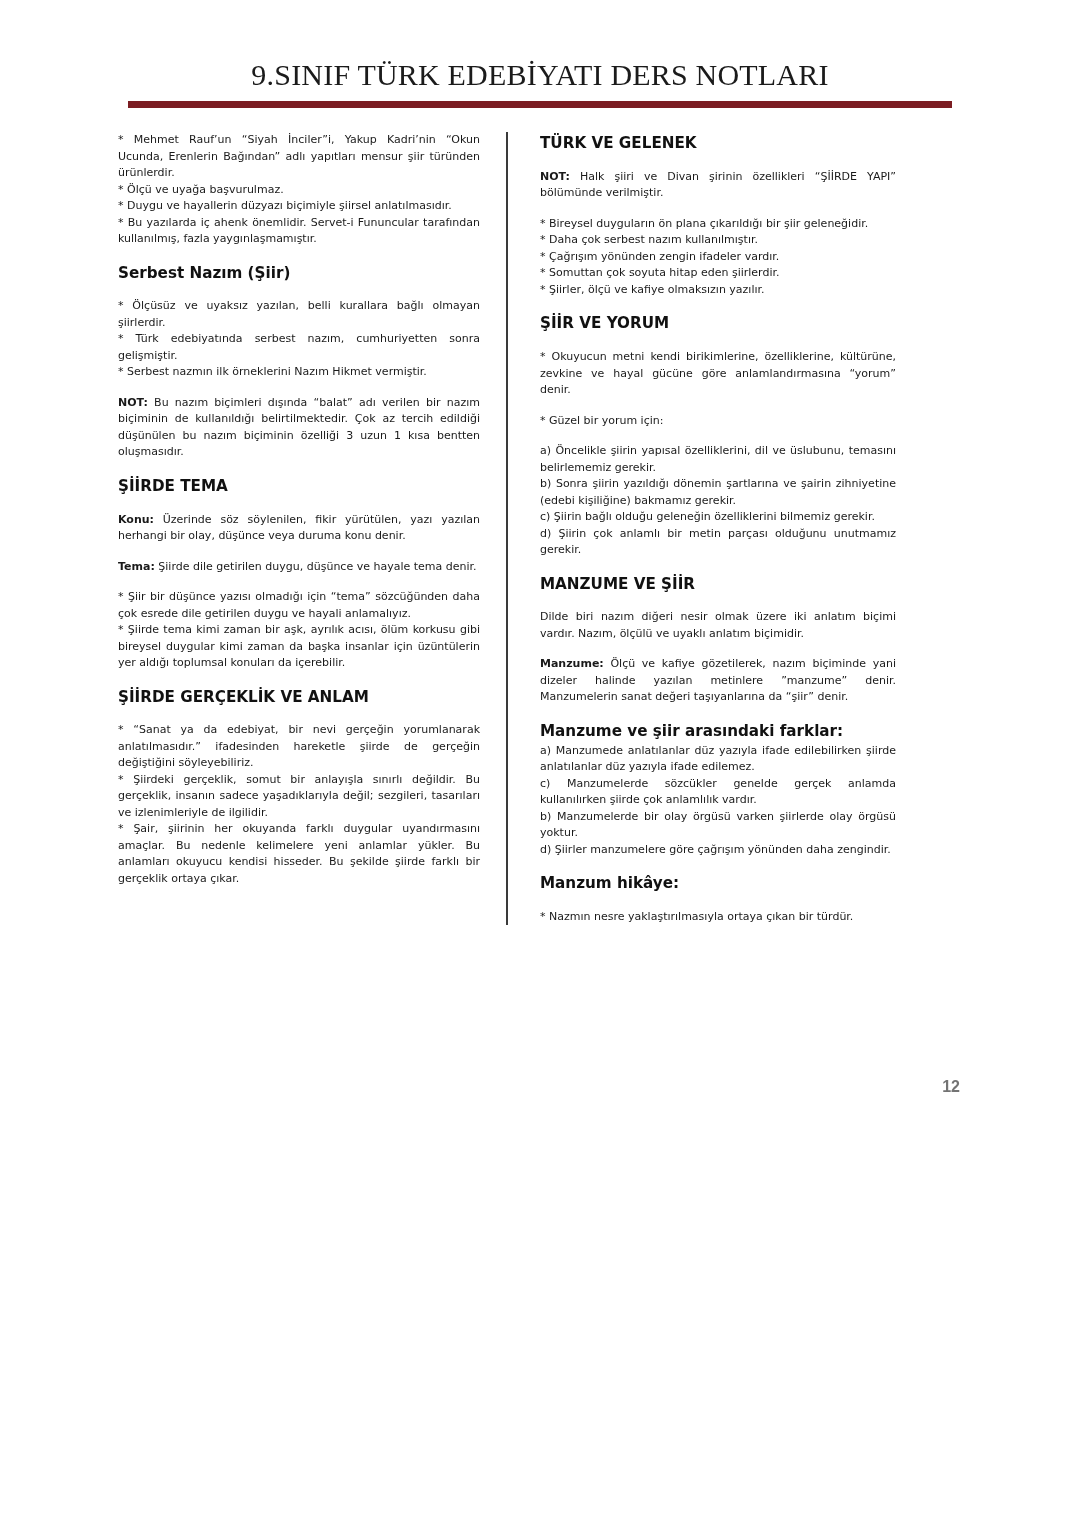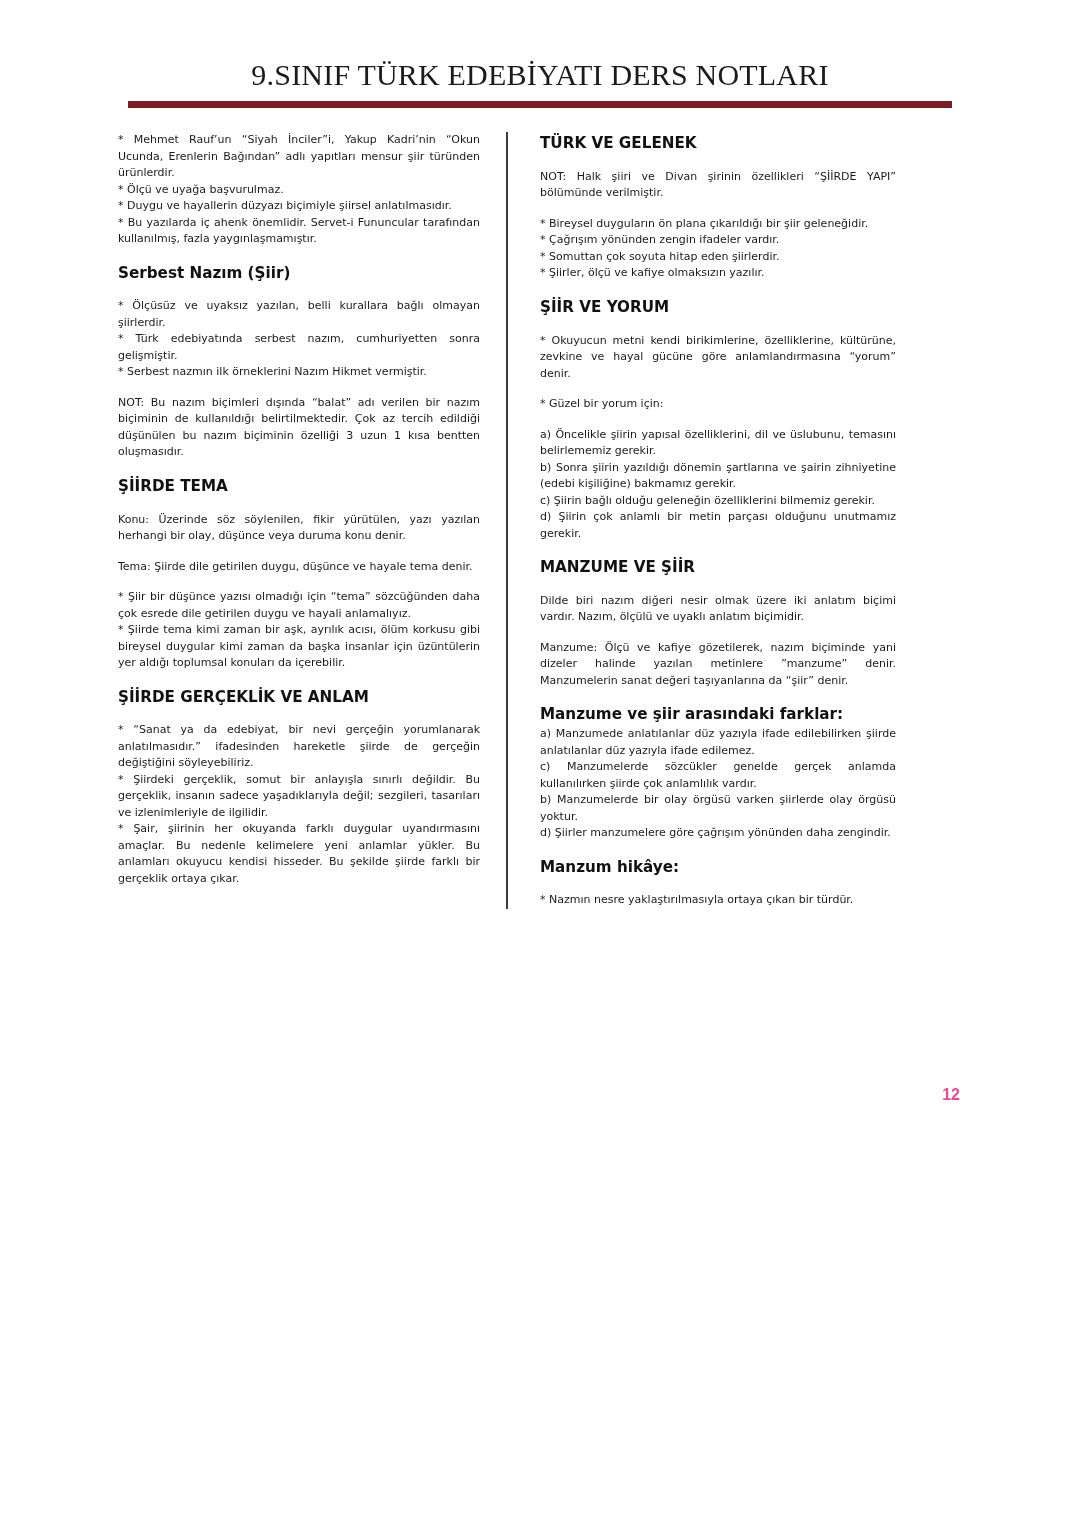--- a/index.html
+++ b/index.html
@@ -58,28 +58,28 @@
   }
   .blk { margin-bottom: 14px; }
   .tight { margin-bottom: 0; }
   .head {
     font-size: 15.2px;
     font-weight: bold;
     color: #111111;
     line-height: 1.5;
     margin: 0 0 14px 0;
   }
-  b { font-weight: normal; }
+  b { font-weight: bold; }
   .pageno {
     position: absolute;
     right: 120px;
-    bottom: 74px;
+    bottom: 82px;
     font-size: 16px;
     font-weight: bold;
-    color: #ec4899;
+    color: #737373;
     font-family: "Liberation Sans", sans-serif;
   }
 </style>
 </head>
 <body>
 
 <div class="page">
 
   <div class="doc-title">9.SINIF TÜRK EDEBİYATI DERS NOTLARI</div>
   <div class="title-rule"></div>
@@ -121,20 +121,21 @@
     <div class="divider"></div>
 
     <div class="col col-right">
 
       <div class="head">TÜRK VE GELENEK</div>
 
       <p class="blk"><b>NOT:</b><span> Halk şiiri ve Divan şirinin özellikleri “ŞİİRDE YAPI” bölümünde verilmiştir.</span></p>
 
 
       <p class="tight">* Bireysel duyguların ön plana çıkarıldığı bir şiir geleneğidir.</p>
+      <p class="tight">* Daha çok serbest nazım kullanılmıştır.</p>
       <p class="tight">* Çağrışım yönünden zengin ifadeler vardır.</p>
       <p class="tight">* Somuttan çok soyuta hitap eden şiirlerdir.</p>
       <p class="blk">* Şiirler, ölçü ve kafiye olmaksızın yazılır.</p>
 
       <div class="head">ŞİİR VE YORUM</div>
 
       <p class="blk">* Okuyucun metni kendi birikimlerine, özelliklerine, kültürüne, zevkine ve hayal gücüne göre anlamlandırmasına “yorum” denir.</p>
       <p class="blk">* Güzel bir yorum için:</p>
 
       <p class="tight">a) Öncelikle şiirin yapısal özelliklerini, dil ve üslubunu, temasını belirlememiz gerekir.</p>

